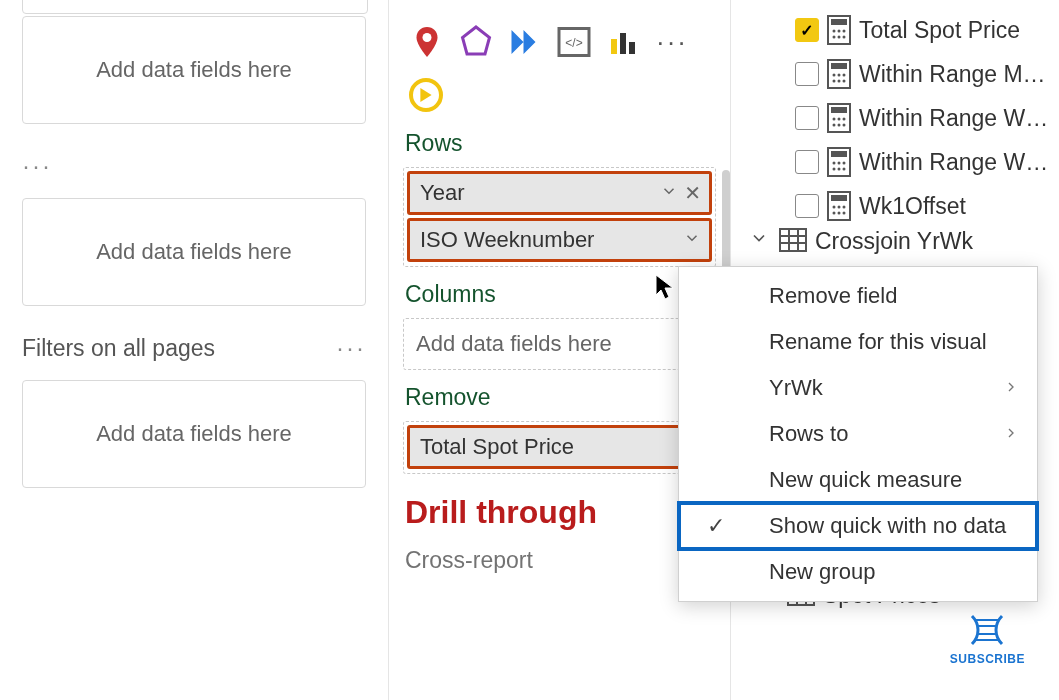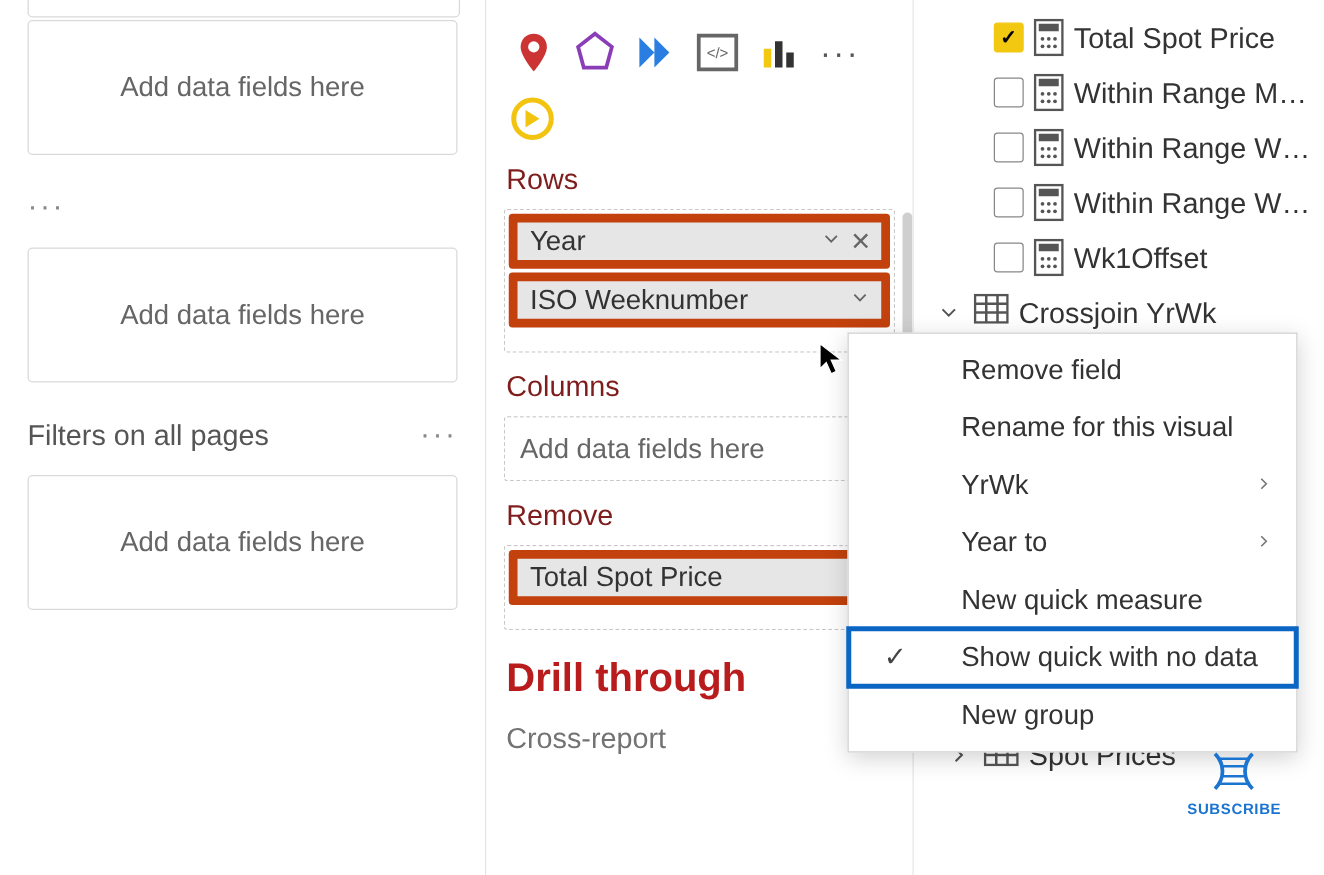--- a/index.html
+++ b/index.html
@@ -15,61 +15,61 @@
   
   .viz-panel { position: absolute; left: 388px; top: 0; width: 342px; height: 700px; border-left: 1px solid #e5e5e5; padding: 0 14px; background:#fff; }
   .viz-icons-row { display:flex; gap: 9px; padding: 4px 0 0px 4px; align-items:center; height:14px; overflow:hidden;}
   .viz-icons-row2 { display:flex; gap: 9px; padding: 8px 0 10px 4px; align-items:center; }
   .viz-icon { width: 40px; height: 40px; display:flex; align-items:center; justify-content:center; }
   .more-dots { font-size: 26px; color:#555; letter-spacing:2px; }
 
   .play-circle { width: 34px; height:34px; border:4px solid #f2c40f; border-radius:50%; display:flex; align-items:center;justify-content:center; margin:6px 0 18px 6px; }
   .play-circle svg { display:block;}
 
-  .well-label { font-size: 23px; color: #7f1d1d; margin: 14px 0 10px 2px; }
+  .well-label { font-size: 23px; color: #14532d; margin: 14px 0 10px 2px; }
   .well-group { border:1px dashed #c8c8c8; border-radius:3px; padding:3px; margin-bottom:10px; }
-  .well-pill { background:#e6e6e6; border:7px solid #c2410c; border-radius:3px; height:44px; display:flex; align-items:center; padding:0 10px; font-size:22px; color:#333; position:relative; margin-bottom:3px;}
-  .well-pill:last-child{margin-bottom:16px;}
+  .well-pill { background:#e6e6e6; border:3px solid #c2410c; border-radius:3px; height:44px; display:flex; align-items:center; padding:0 10px; font-size:22px; color:#333; position:relative; margin-bottom:3px;}
+  .well-pill:last-child{margin-bottom:1px;}
   .pill-actions { position:absolute; right:8px; top:0; height:100%; display:flex; align-items:center; gap:6px; }
   .chev { color:#666; }
   .x-btn { color:#666; font-size:20px; }
 
   .add-drop { border:1px dashed #c8c8c8; border-radius:3px; height:52px; display:flex;align-items:center; padding:0 12px; font-size:22px; color:#666; margin-bottom:10px; }
 
   .drill-head { font-size:32px; font-weight:600; color:#b91c1c; margin-top:20px; margin-bottom:16px; padding-left:2px;}
   .cross-report { font-size:23px; color:#737373; padding-left:2px;}
 
   
   .scroll-thumb { position:absolute; right:0; top:170px; width:8px; height:150px; background:#cfcfcf; border-radius:4px;}
 
   
   .fields-panel { position:absolute; left:730px; top:0; width:329px; height:700px; border-left:1px solid #e5e5e5; padding:8px 0 0 6px; background:#fff;}
   .field-row { display:flex; align-items:center; gap:8px; height:44px; padding:0 8px 0 58px; font-size:23px; white-space:nowrap; overflow:hidden; text-overflow:ellipsis;}
   .field-row .cb { width:24px; height:24px; border:1px solid #888; border-radius:3px; flex:0 0 24px; display:flex; align-items:center; justify-content:center;}
   .field-row .cb.checked { background:#f2c811; border-color:#f2c811; }
   .field-row .cb.checked::after { content:"✓"; color:#000; font-size:16px; font-weight:700;}
   .field-row .calc-icon { width:24px; height:30px; flex:0 0 24px; }
   .field-row .lbl { overflow:hidden; text-overflow:ellipsis;}
-  .table-head { display:flex; align-items:center; gap:8px; height:44px; padding:0 8px 0 10px; font-size:23px;}
+  .table-head { display:flex; align-items:flex-start; gap:8px; height:44px; padding:0 8px 0 10px; font-size:23px;}
   .table-head.indent2 { padding-left:18px;}
   .table-head .expand { width:24px; display:flex; justify-content:center; color:#555; }
 
   
   .ctx-menu { position:absolute; left:678px; top:266px; width:360px; background:#fff; border:1px solid #d0d0d0; box-shadow:0 4px 18px rgba(0,0,0,0.18); z-index:50; padding:6px 0;}
   .ctx-item { height:46px; display:flex; align-items:center; font-size:22px; color:#333; padding-left:90px; position:relative; cursor:pointer;}
   .ctx-item .arrow { position:absolute; right:18px; color:#777; }
   .ctx-item .tick { position:absolute; left:28px; color:#444; font-size:22px;}
   .ctx-item.highlight { outline:4px solid #0a66c2; outline-offset:-2px; }
 
   
   .cursor { position:absolute; left:655px; top:274px; z-index:60; pointer-events:none;}
   .cursor svg{display:block;}
 
   
-  .subscribe { position:absolute; right:34px; bottom:46px; z-index:70; text-align:center;}
+  .subscribe { position:absolute; right:34px; bottom:34px; z-index:70; text-align:center;}
   .subscribe .t { font-size:12px; color:#1b74d0; font-weight:700; letter-spacing:0.5px; margin-top:2px;}
 
   .top-trunc { position:absolute; left:22px; top:-94px; width:346px; height:108px; border:1px solid #d9d9d9; border-radius:4px; display:flex; align-items:center;justify-content:center; }
 </style>
 </head>
 <body>
 
 <div class="filters-panel">
   <div class="top-trunc"></div>
 
@@ -297,21 +297,21 @@
   <div class="ctx-item">
     <span>Rename for this visual</span>
   </div>
   <div class="ctx-item">
     <span>YrWk</span>
     <span class="arrow"><svg width="16" height="16" viewBox="0 0 24 24">
           <path fill="none" stroke="#777" stroke-width="2" d="M9 6l6 6-6 6"></path>
         </svg></span>
   </div>
   <div class="ctx-item">
-    <span>Year to</span>
+    <span>Rows to</span>
     <span class="arrow"><svg width="16" height="16" viewBox="0 0 24 24">
           <path fill="none" stroke="#777" stroke-width="2" d="M9 6l6 6-6 6"></path>
         </svg></span>
   </div>
   <div class="ctx-item">
     <span>New quick measure</span>
   </div>
   <div class="ctx-item highlight">
     <span class="tick">✓</span>
     <span>Show quick with no data</span>

